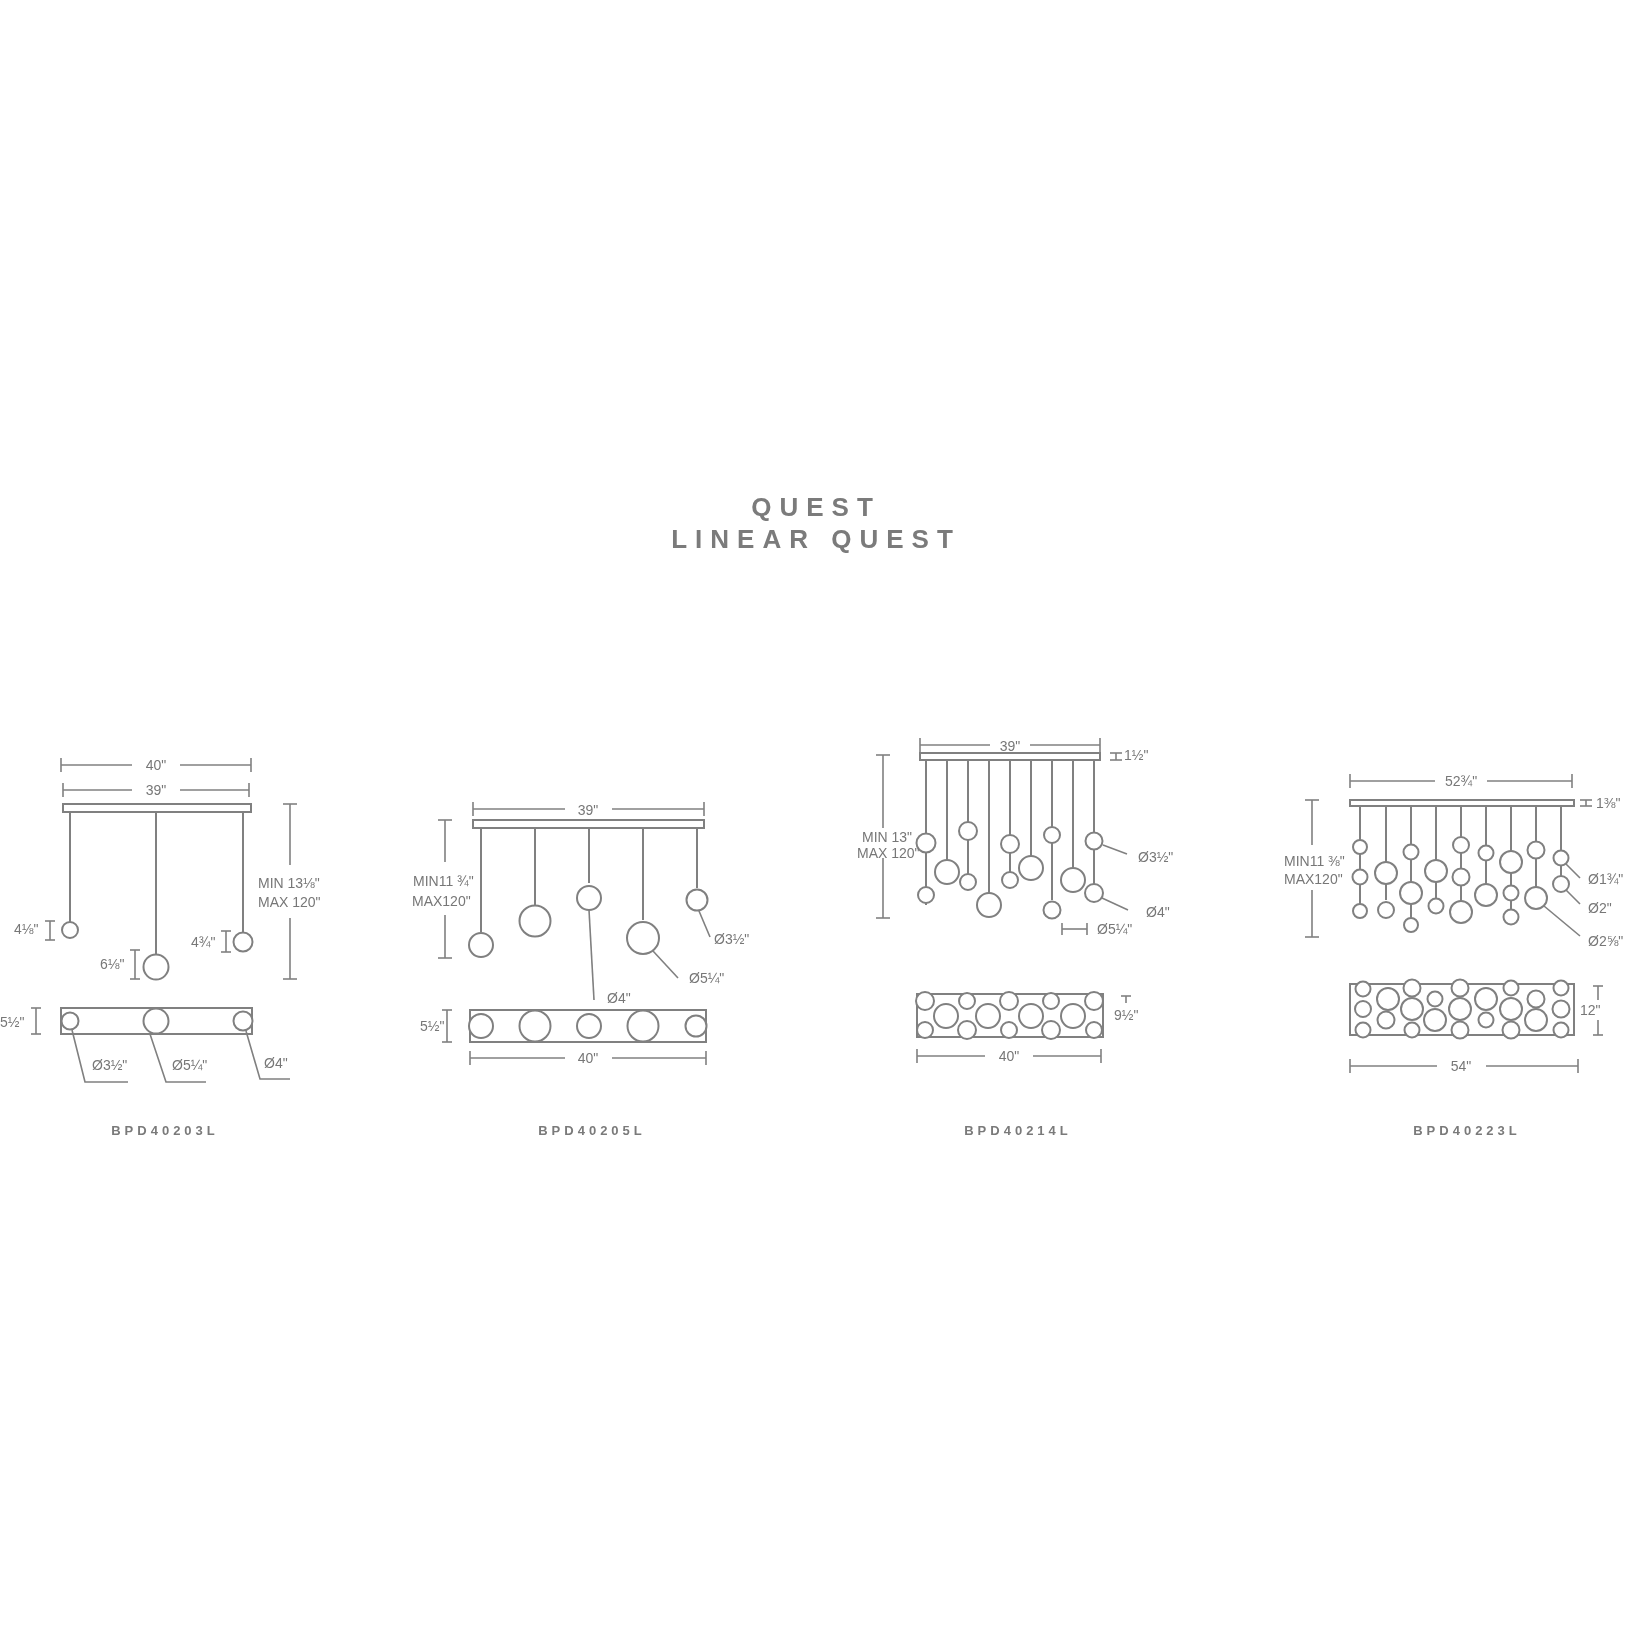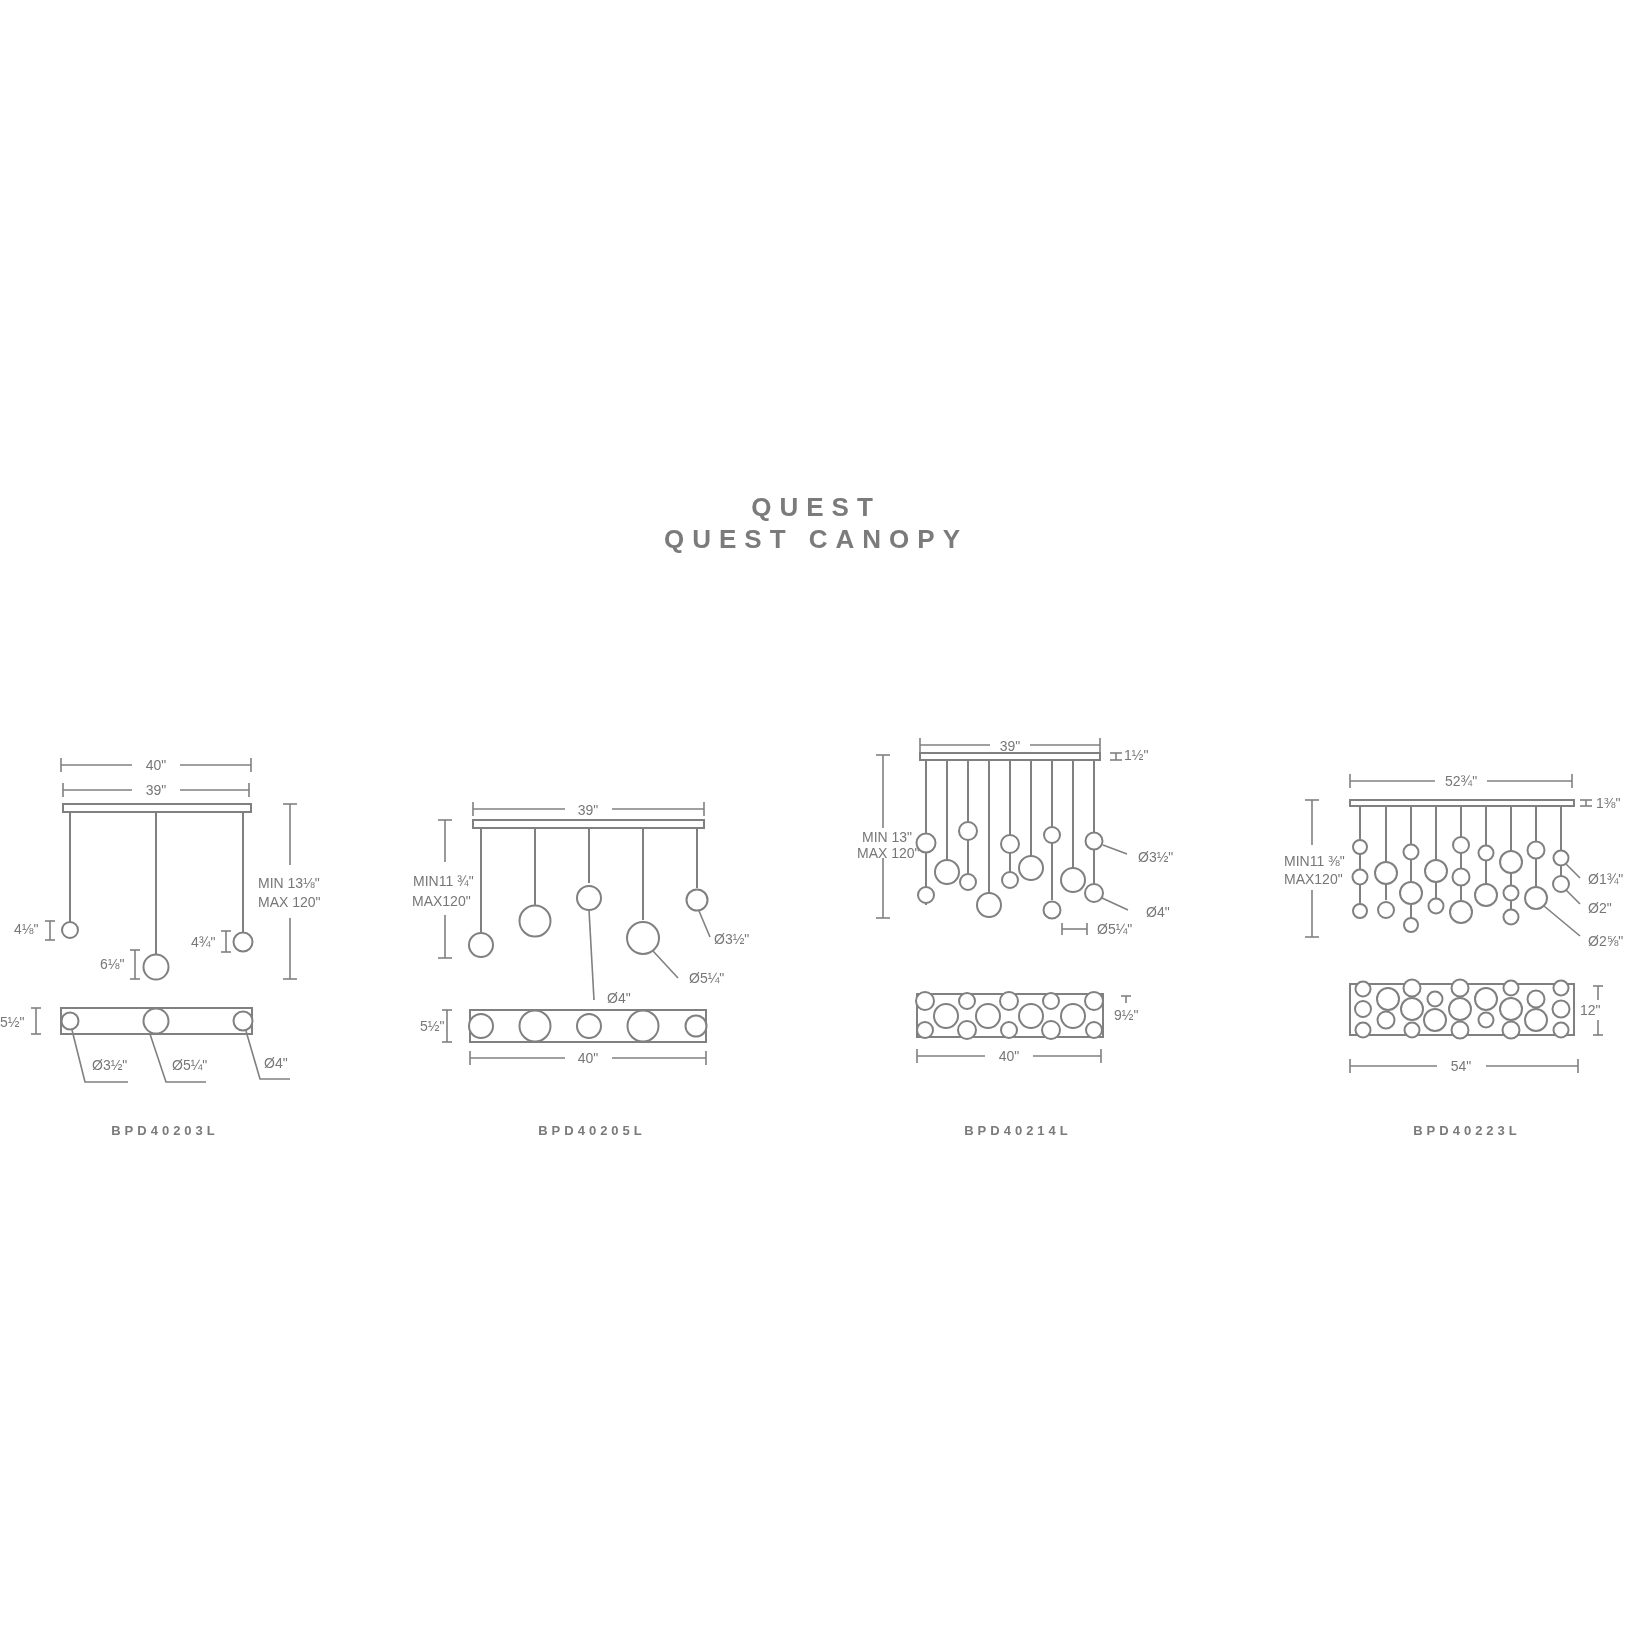--- a/index.html
+++ b/index.html
@@ -14,21 +14,21 @@
     .thin { stroke:#808080; stroke-width:1.6; fill:none; }
     .glb { stroke:#808080; stroke-width:2; fill:#fff; }
     .lbl { font-family:"Liberation Sans", sans-serif; font-size:14px; fill:#777; }
     .model { font-family:"Liberation Sans", sans-serif; font-size:13px; font-weight:bold;
              fill:#7a7a7a; letter-spacing:4px; }
   </style>
 </head>
 <body>
 
 <div class="title" id="t1">QUEST</div>
-<div class="title" id="t2">QUEST CANOPY</div>
+<div class="title" id="t2">LINEAR QUEST</div>
 
 <svg class="drw" width="1632" height="1632" viewBox="0 0 1632 1632">
 
   <g>
 
     <g>
       <line class="thin" x1="61" y1="765" x2="132" y2="765"></line>
       <line class="thin" x1="180" y1="765" x2="251" y2="765"></line>
       <line class="thin" x1="61" y1="758" x2="61" y2="772"></line>
       <line class="thin" x1="251" y1="758" x2="251" y2="772"></line>

